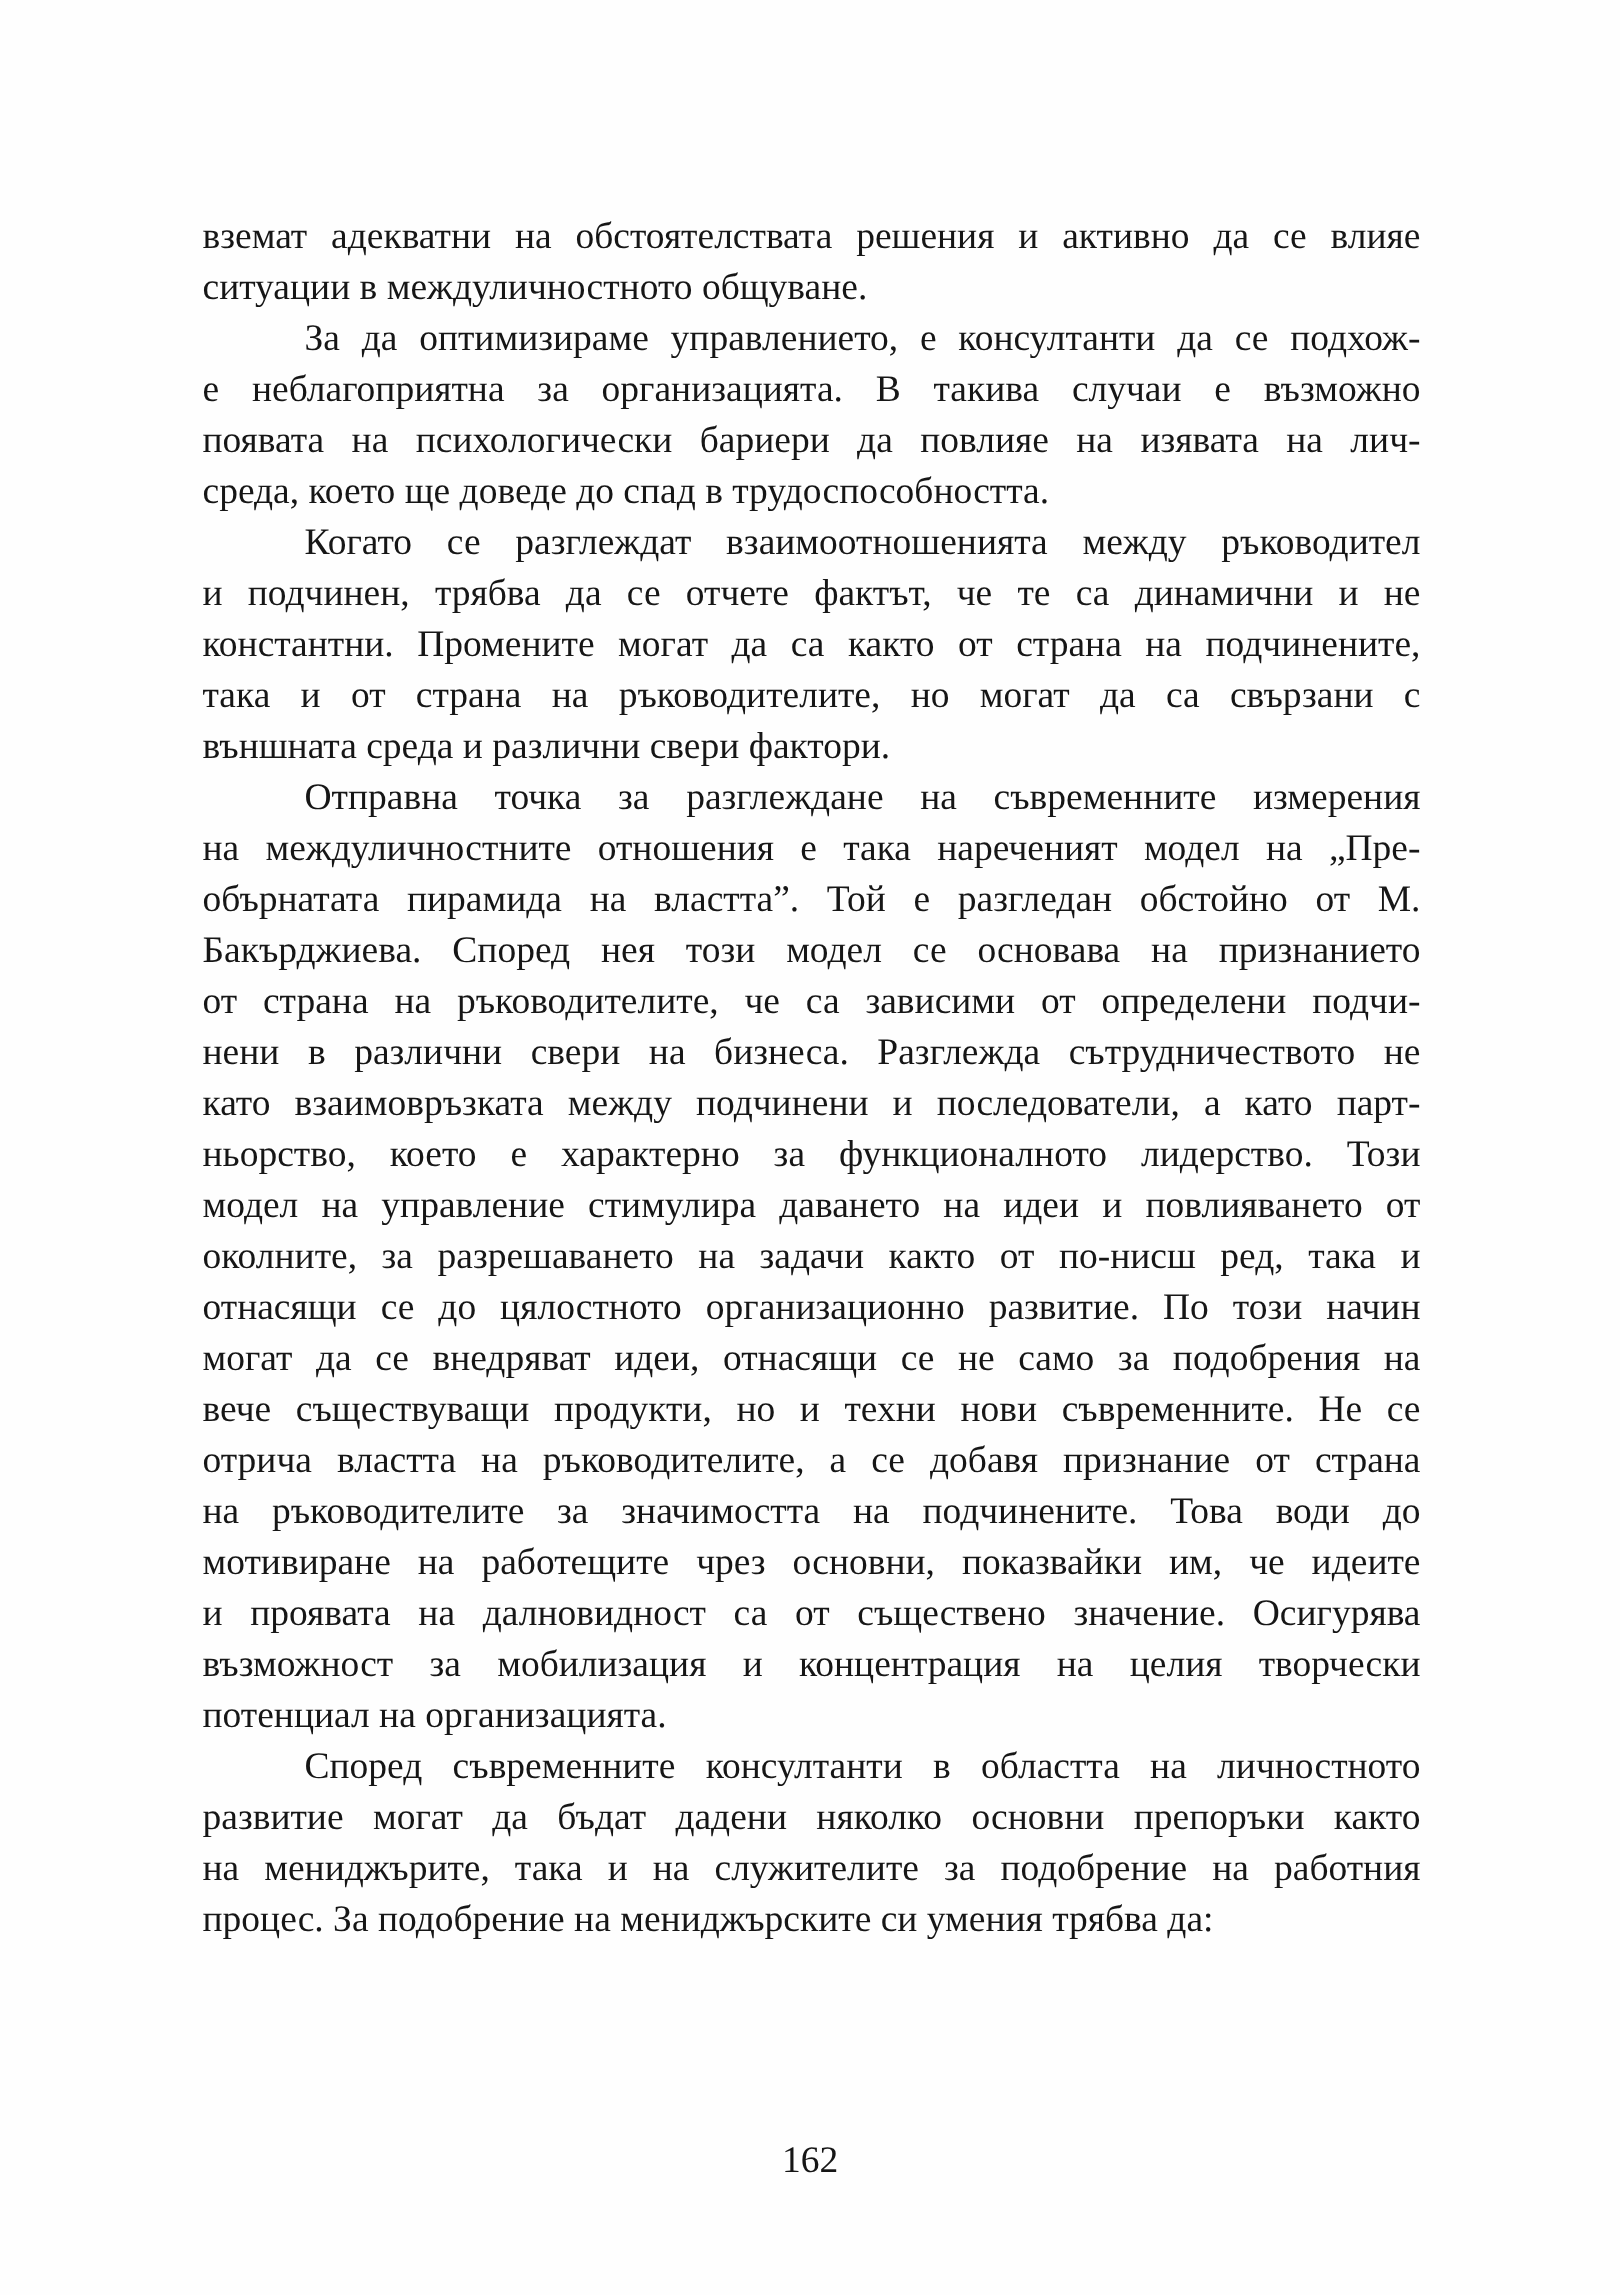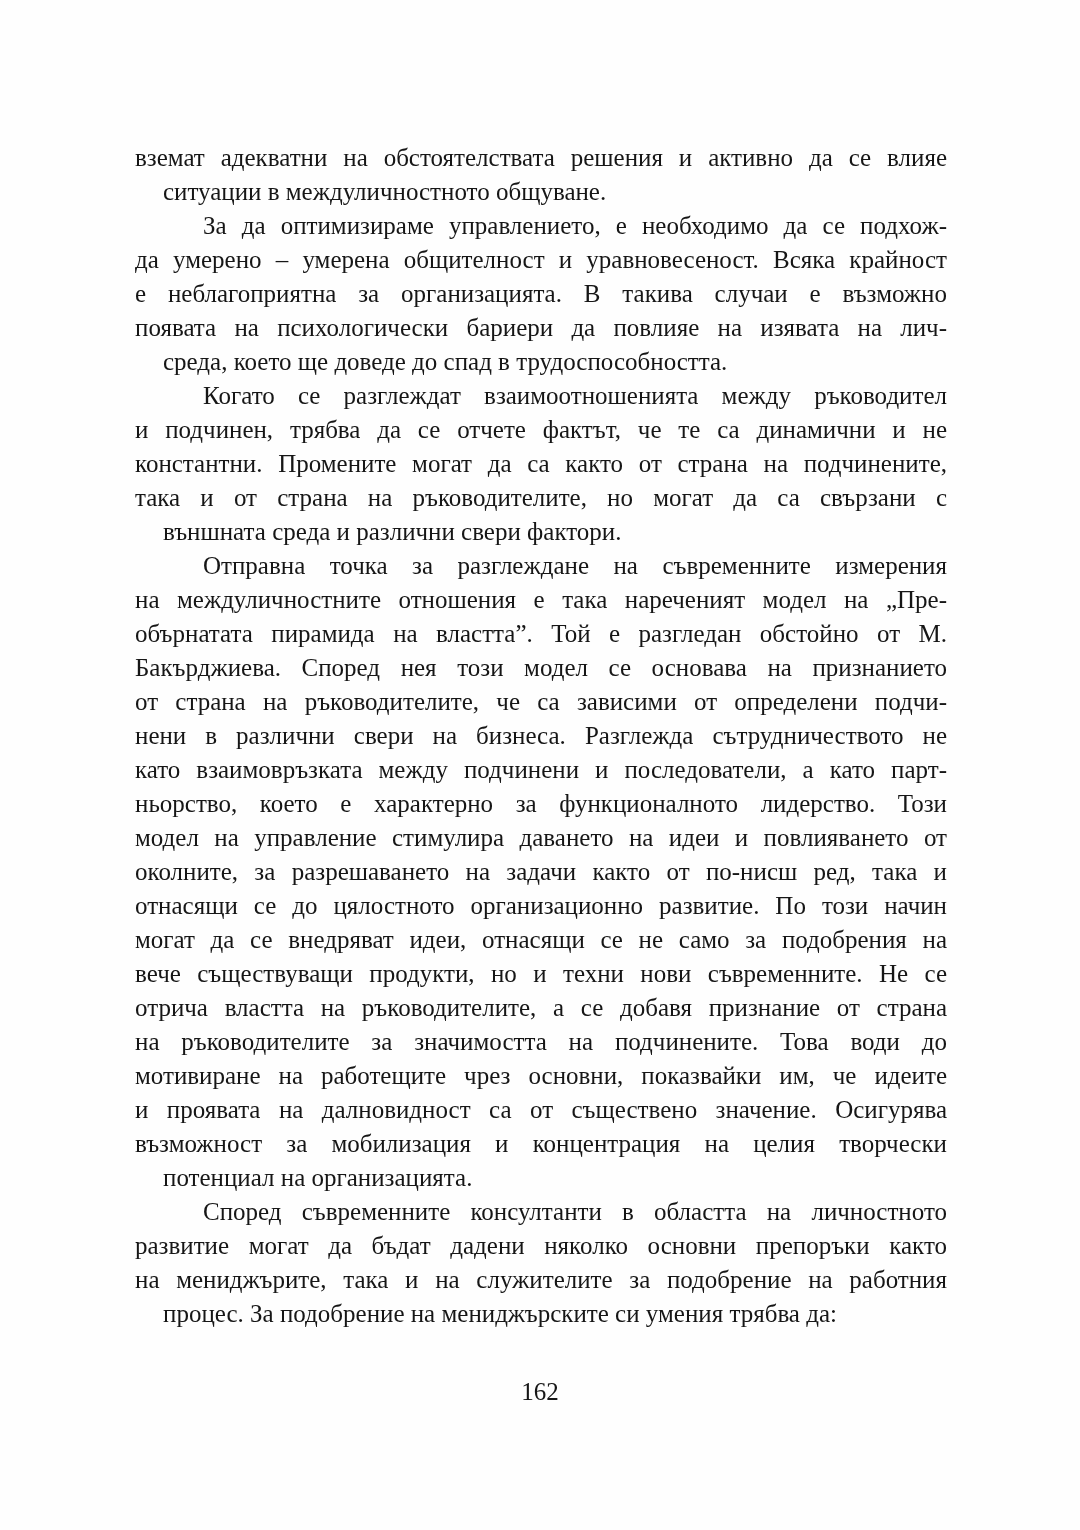--- a/index.html
+++ b/index.html
@@ -31,44 +31,42 @@
   .line {
     text-align: justify;
     text-align-last: justify;
     white-space: normal;
     height: 34px;
     overflow: hidden;
     font-family: Liberation Serif, serif;
   }
   .line.last {
     text-align-last: left;
-    margin-left: 28px;
   }
   .line.indent {
     text-indent: 68px;
   }
   .page-number {
     position: absolute;
-    top: 1376px;
+    top: 1425px;
     left: 0;
     width: 1080px;
     text-align: center;
     font-size: 25px;
     line-height: 32px;
   }
 </style>
 </head>
 <body>
 
 <div class="page">
   <div class="text-block">
       <div class="line">вземат адекватни на обстоятелствата решения и активно да се влияе</div>
       <div class="line last">ситуации в междуличностното общуване.</div>
-      <div class="line indent">За да оптимизираме управлението, е необходимо да се подхож-</div>
-      <div class="line">да умерено – умерена общителност и уравновесеност. Всяка крайност</div>
+      <div class="line indent">За да оптимизираме управлението, е консултанти да се подхож-</div>
       <div class="line">е неблагоприятна за организацията. В такива случаи е възможно</div>
       <div class="line">появата на психологически бариери да повлияе на изявата на лич-</div>
       <div class="line last">среда, което ще доведе до спад в трудоспособността.</div>
       <div class="line indent">Когато се разглеждат взаимоотношенията между ръководител</div>
       <div class="line">и подчинен, трябва да се отчете фактът, че те са динамични и не</div>
       <div class="line">константни. Промените могат да са както от страна на подчинените,</div>
       <div class="line">така и от страна на ръководителите, но могат да са свързани с</div>
       <div class="line last">външната среда и различни  свери фактори.</div>
       <div class="line indent">Отправна точка за разглеждане на съвременните измерения</div>
       <div class="line">на междуличностните отношения е така нареченият модел на „Пре-</div>

